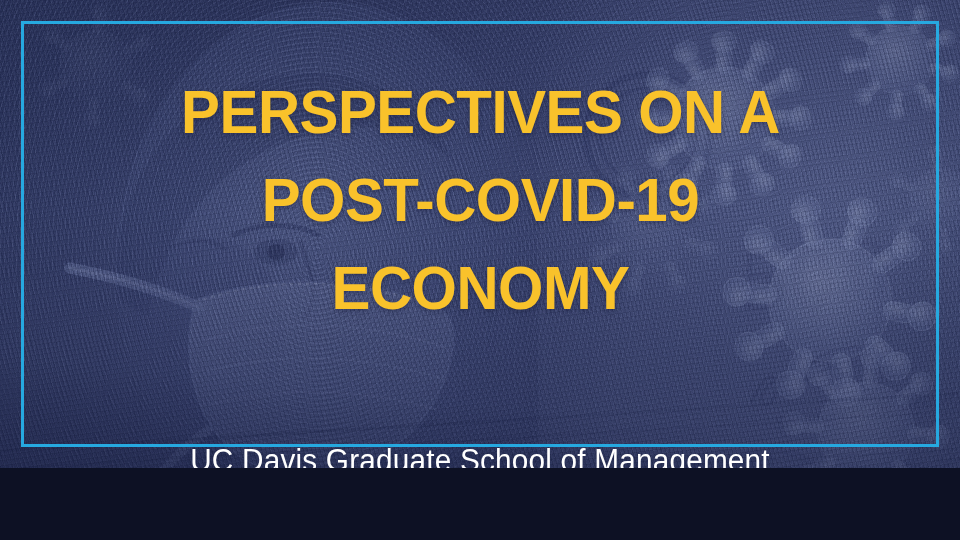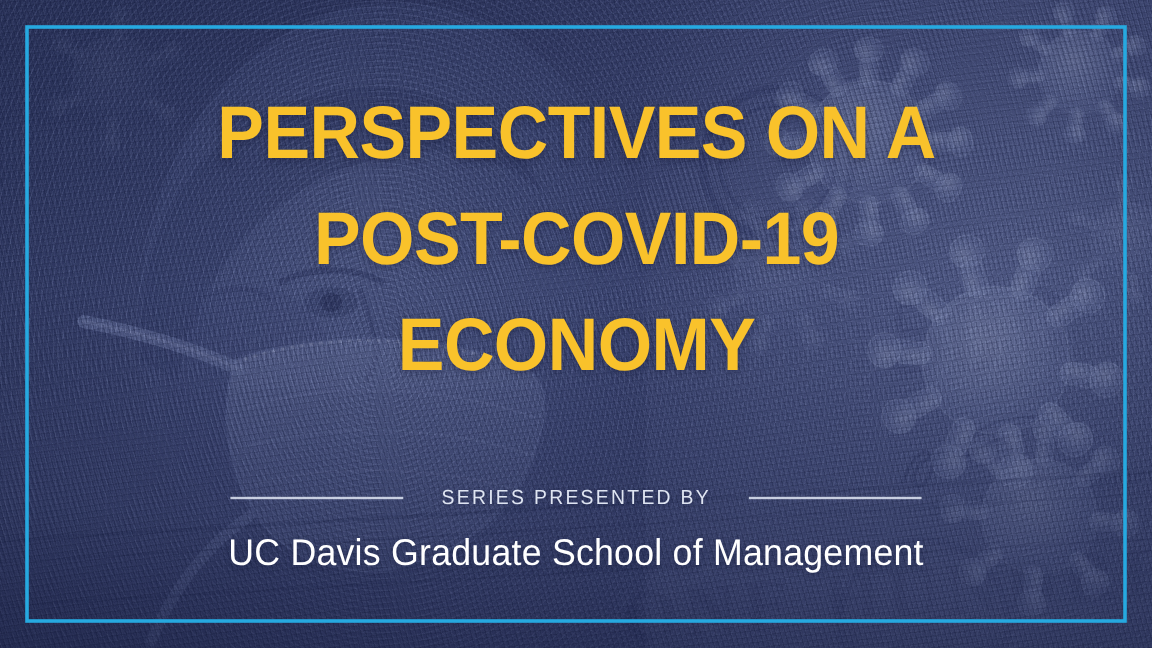--- a/index.html
+++ b/index.html
@@ -8,21 +8,21 @@
     padding: 0;
     background: #0d1124;
   }
   body {
     font-family: "Liberation Sans", sans-serif;
   }
 
   .slide {
     position: relative;
     width: 960px;
-    height: 540px;
+    height: 468px;
     overflow: hidden;
     background: #15803d;
   }
 
   
   .bg-layer {
     position: absolute;
     inset: 0;
     pointer-events: none;
   }
@@ -603,22 +603,17 @@
   <div class="frame"></div>
 
   <div class="content">
 
     <h1 class="headline">
       <span class="ln ln-1">PERSPECTIVES ON A</span>
       <span class="ln ln-2">POST-COVID-19</span>
       <span class="ln ln-3">ECONOMY</span>
     </h1>
 
-    <div class="presented-row">
-      <span class="rule"></span>
-      <span class="presented-label">SERIES PRESENTED BY</span>
-      <span class="rule"></span>
-    </div>
 
     <div class="presenter">UC Davis Graduate School of Management</div>
 
   </div>
 </div>
 
 </body></html>

